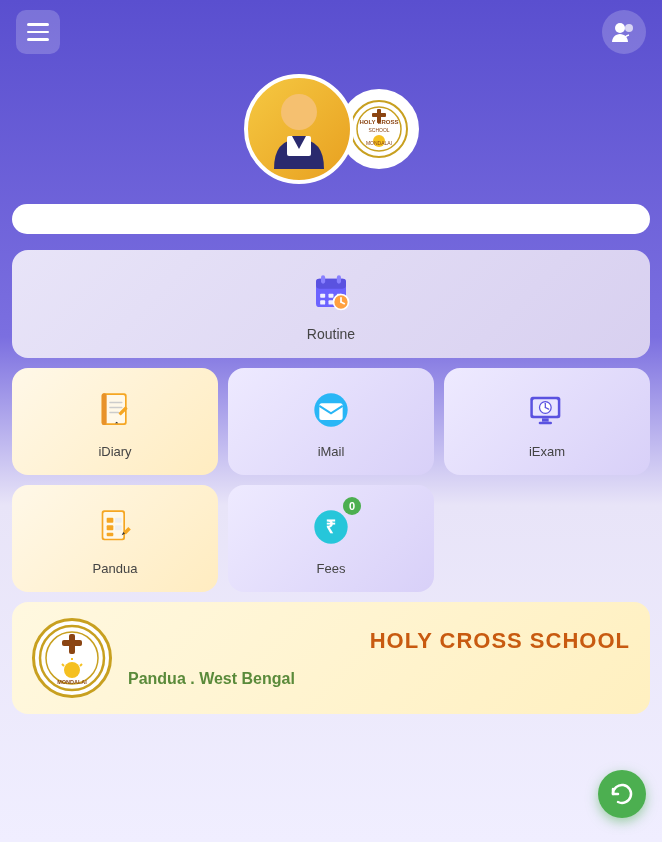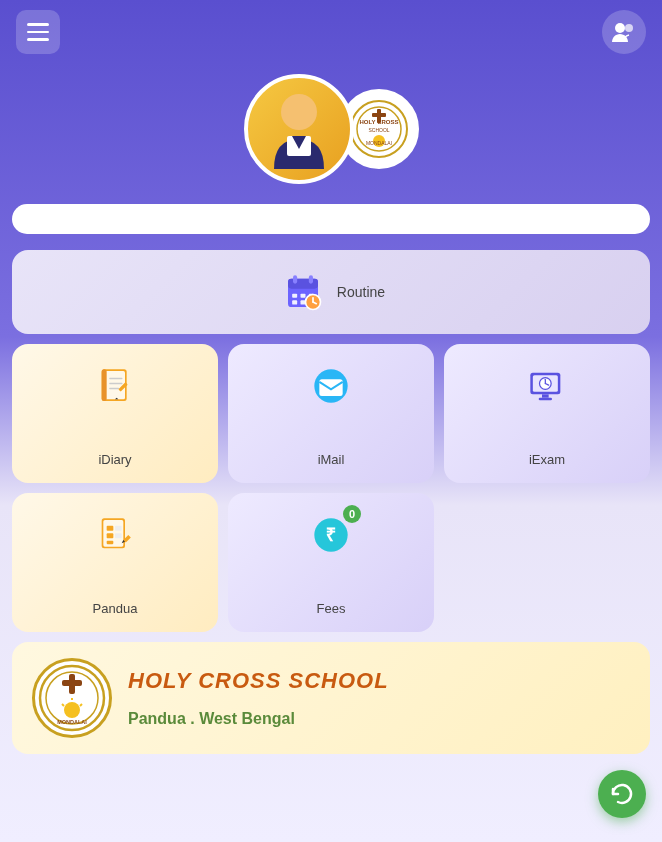--- a/index.html
+++ b/index.html
@@ -89,21 +89,21 @@
       flex-direction: column;
       gap: 10px;
     }
 
     
     .routine-btn {
       background: linear-gradient(135deg, #e8e4f8, #d8d0f0);
       border-radius: 16px;
       padding: 16px;
       display: flex;
-      flex-direction: row;
+      flex-direction: column;
       align-items: center;
       justify-content: center;
       cursor: pointer;
       border: none;
       width: 100%;
       gap: 8px;
     }
     .routine-btn .label {
       font-size: 14px;
       color: #444;
@@ -130,21 +130,20 @@
       gap: 8px;
       min-height: 90px;
     }
     .grid-item.purple {
       background: linear-gradient(135deg, #eeeaff, #d8d0f8);
     }
     .grid-item .label {
       font-size: 13px;
       color: #444;
       font-weight: 500;
-      margin-top: 32px;
     }
 
     
     .icon-box {
       width: 52px; height: 52px;
       display: flex; justify-content: center; align-items: center;
       border-radius: 12px;
     }
 
     
@@ -166,23 +165,23 @@
       background: white;
       flex-shrink: 0;
     }
     .school-text-block {
       flex: 1;
     }
     .school-name {
       font-size: 22px;
       font-weight: 900;
       color: #c85a10;
-      font-style: italic;
       letter-spacing: 1px;
       line-height: 1.2;
+      text-align: right;
     }
     .school-location {
       font-size: 16px;
       font-weight: 700;
       color: #5a8a3a;
       margin-top: 16px;
     }
 
     
     .refresh-fab {

